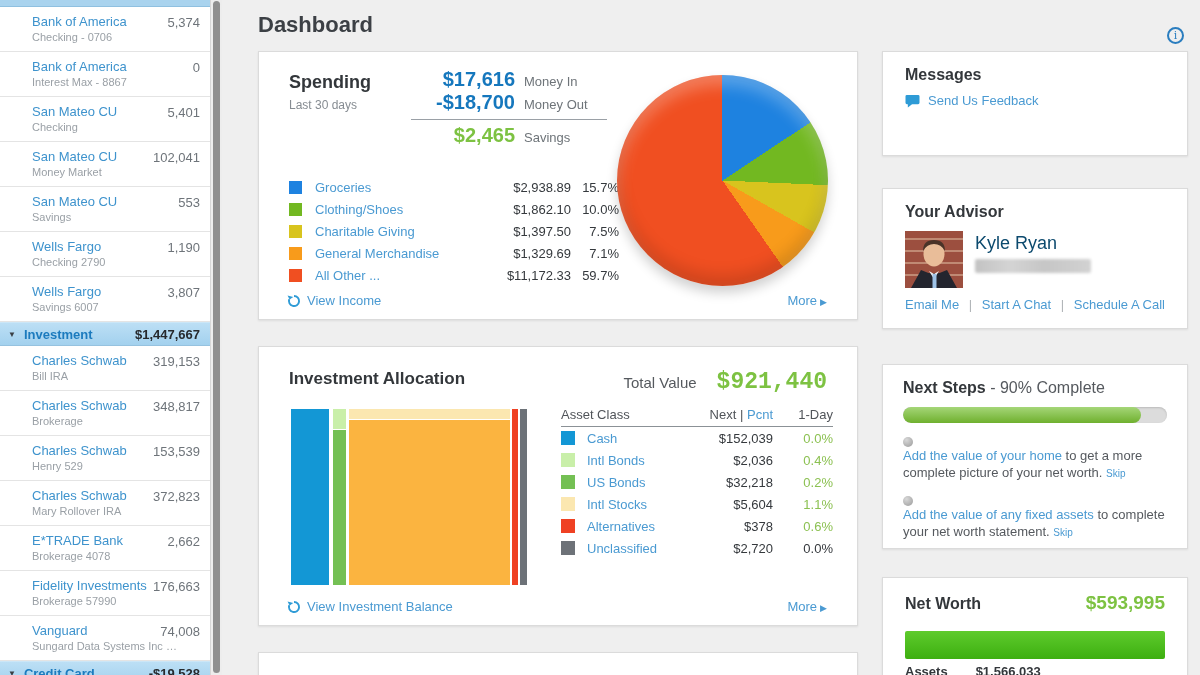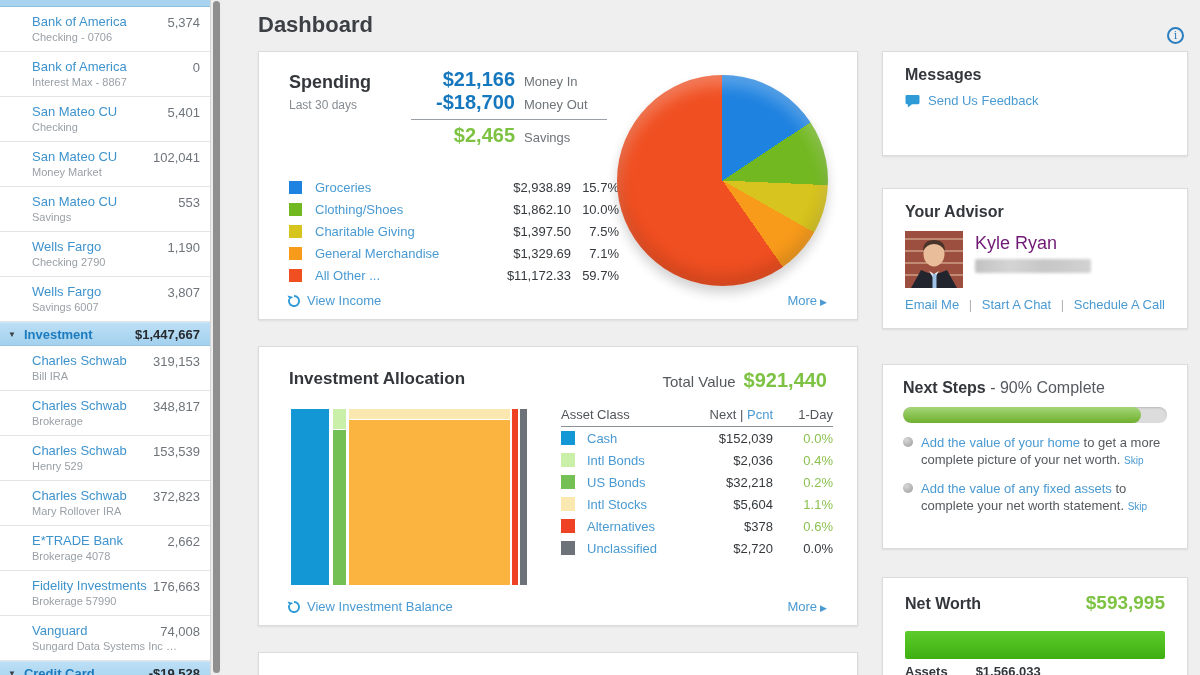--- a/index.html
+++ b/index.html
@@ -54,21 +54,21 @@
   .view-link svg{margin-right:6px;}
   .more-link{position:absolute;right:30px;bottom:11px;font-size:13px;color:var(--link2);cursor:pointer;}
   .more-link .arr{font-size:9px;margin-left:3px;}
   .pie{position:absolute;right:29px;top:23px;width:211px;height:211px;border-radius:50%;
        box-shadow:0 7px 12px rgba(0,0,0,.18), inset 0 -10px 16px rgba(0,0,0,.14), inset 0 10px 16px rgba(255,255,255,.28);}
 
   
   .alloc{height:280px;margin-bottom:26px;}
   .al-title{position:absolute;left:30px;top:22px;font-size:17px;font-weight:bold;color:#33373b;}
   .al-total{position:absolute;right:30px;top:22px;font-size:15px;color:#55595e;}
-  .al-total b{font-size:20px;color:var(--green);margin-left:8px;}
+  .al-total b{font-size:23px;color:var(--green);margin-left:20px;font-family:Liberation Mono, monospace;}
   .mekko{position:absolute;left:32px;top:62px;height:176px;display:flex;align-items:flex-start;}
   .mk-col{display:flex;flex-direction:column;}
   .al-table{position:absolute;left:302px;top:60px;width:272px;}
   .al-head{display:flex;font-size:13px;color:#505459;height:20px;border-bottom:1px solid #8b9196;padding-bottom:6px;}
   .al-head .h1{flex:1;}
   .al-head .h2{width:110px;text-align:right;}
   .al-head .pcnt{color:var(--link2);cursor:pointer;}
   .al-head .h3{width:60px;text-align:right;}
   .al-row{display:flex;align-items:center;height:22px;}
   .al-sw{width:14px;height:14px;margin-right:12px;flex:0 0 14px;}
@@ -78,31 +78,31 @@
   .al-pct.dark{color:var(--dark);}
   .peek{height:40px;}
 
   
   .msgs{height:105px;margin-bottom:32px;padding:14px 22px;}
   .rc-title{font-size:16px;font-weight:bold;color:#33373b;}
   .msg-link{display:flex;align-items:center;margin-top:9px;font-size:13px;color:var(--link2);cursor:pointer;}
   .msg-link svg{margin-right:8px;}
   .advisor{height:141px;margin-bottom:35px;padding:14px 22px;}
   .adv-photo{position:absolute;left:22px;top:42px;width:58px;height:57px;overflow:hidden;}
-  .adv-name{position:absolute;left:92px;top:44px;font-size:18px;color:#701a75;}
+  .adv-name{position:absolute;left:92px;top:44px;font-size:18px;color:#0c4a6e;}
   .adv-phone{position:absolute;left:92px;top:70px;width:116px;height:14px;background:linear-gradient(90deg,#c2c2c2,#d4d4d4 30%,#c6c6c6 60%,#d2d2d2);filter:blur(1.5px);border-radius:2px;}
   .adv-links{position:absolute;left:22px;top:108px;font-size:13px;color:var(--link2);white-space:nowrap;}
   .adv-links .lnk{cursor:pointer;}
   .adv-links .sep{color:#b0b4b8;margin:0 6px;}
   .nextsteps{height:185px;margin-bottom:28px;padding:14px 20px;}
   .ns-title{font-size:16px;color:#55595e;}
   .ns-title b{color:#33373b;}
   .ns-bar{margin-top:10px;height:16px;background:#dcdcdc;border-radius:8px;box-shadow:inset 0 1px 2px rgba(0,0,0,.15);overflow:hidden;}
   .ns-fill{height:16px;border-radius:8px;background:linear-gradient(#a5d678,#6fb02e);}
-  .ns-item{display:flex;margin-top:11px;font-size:13px;line-height:17px;color:#55595e;}
+  .ns-item{display:flex;margin-top:11px;font-size:13px;line-height:17px;color:#55595e;flex-direction:column;}
   .ns-dot{width:10px;height:10px;border-radius:50%;background:radial-gradient(circle at 35% 30%,#d8d8d8,#9a9a9a);flex:0 0 10px;margin:3px 8px 0 0;}
   .ns-item .lnk{color:var(--link2);cursor:pointer;}
   .ns-item .skip{color:var(--link2);font-size:10px;cursor:pointer;}
   .networth{height:120px;padding:14px 22px;}
   .nw-head{display:flex;justify-content:space-between;align-items:baseline;}
   .nw-val{font-size:19px;font-weight:bold;color:var(--green);}
   .nw-bar{margin-top:17px;height:28px;background:linear-gradient(#5ecb2d,#3daf10);border-radius:2px;}
   .nw-foot{margin-top:5px;font-size:13px;font-weight:bold;color:#33373b;display:flex;}
   .nw-foot .fv{margin-left:28px;}
 </style>
@@ -223,21 +223,21 @@
   <div class="info-icon">i</div>
 
   <div class="cols">
     <div class="col-main">
 
       <div class="card spending">
         <div class="sp-title">Spending</div>
         <div class="sp-sub">Last 30 days</div>
         <div class="sp-money">
           <div class="sp-mrow">
-            <span class="mv">$21,166</span>
+            <span class="mv">$17,616</span>
             <span class="ml">Money In</span>
           </div>
           <div class="sp-mrow">
             <span class="mv">-$18,700</span>
             <span class="ml">Money Out</span>
           </div>
           <div class="sp-div"></div>
           <div class="sp-mrow">
             <span class="sv">$2,465</span>
             <span class="ml">Savings</span>

